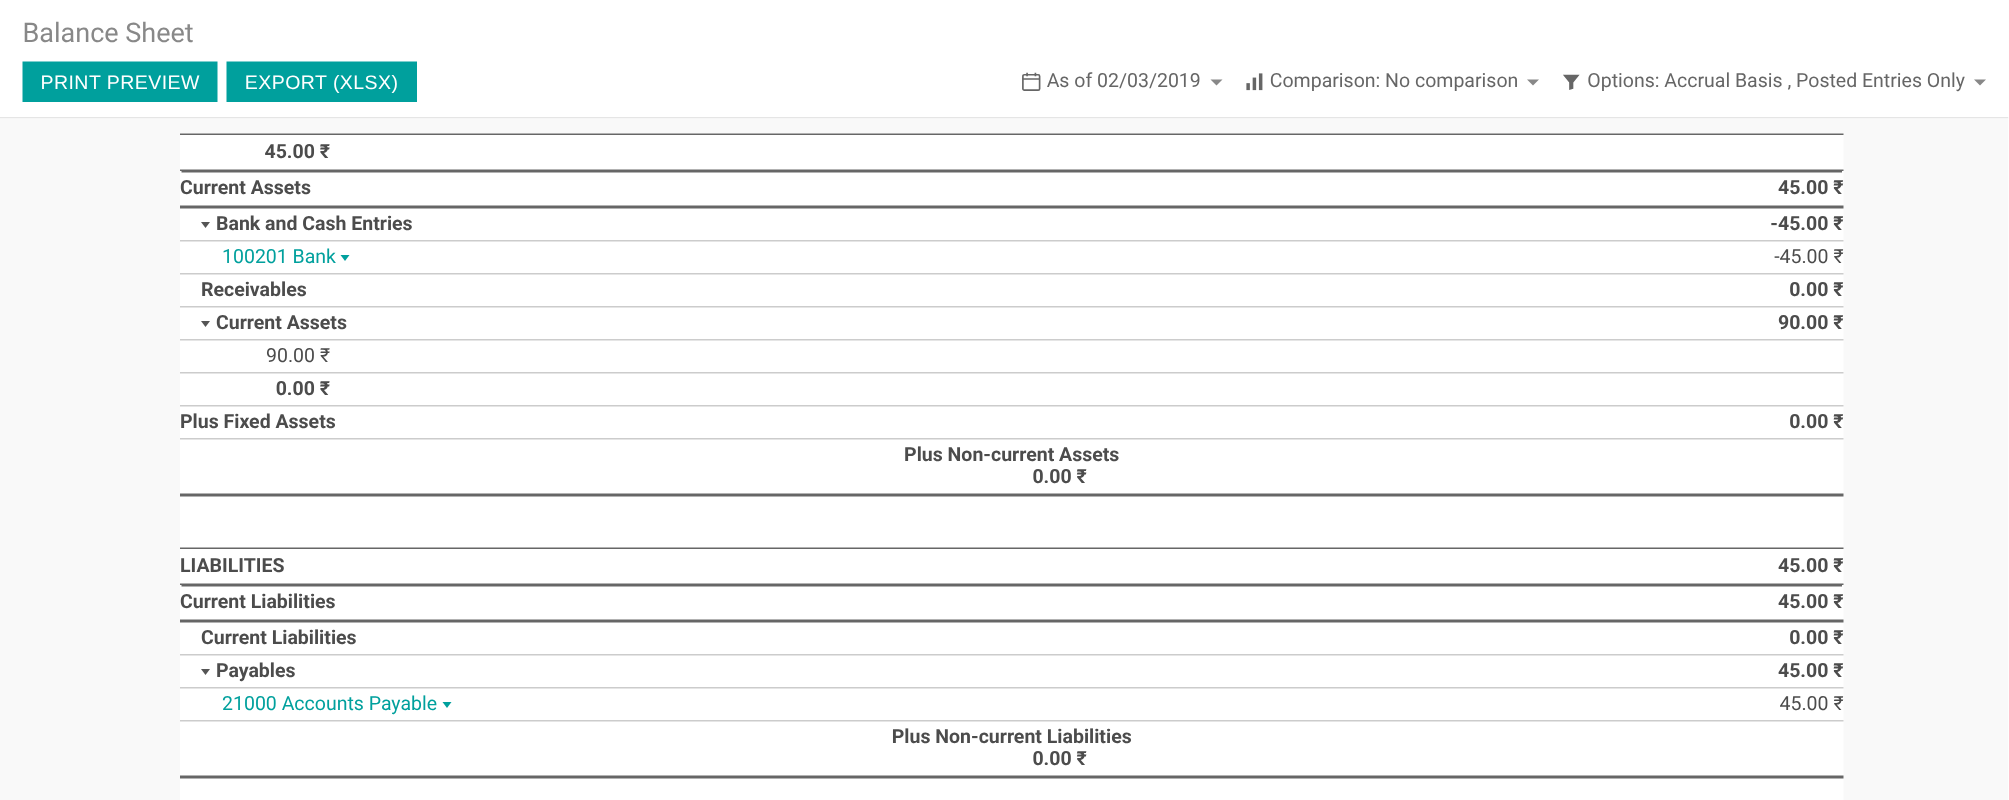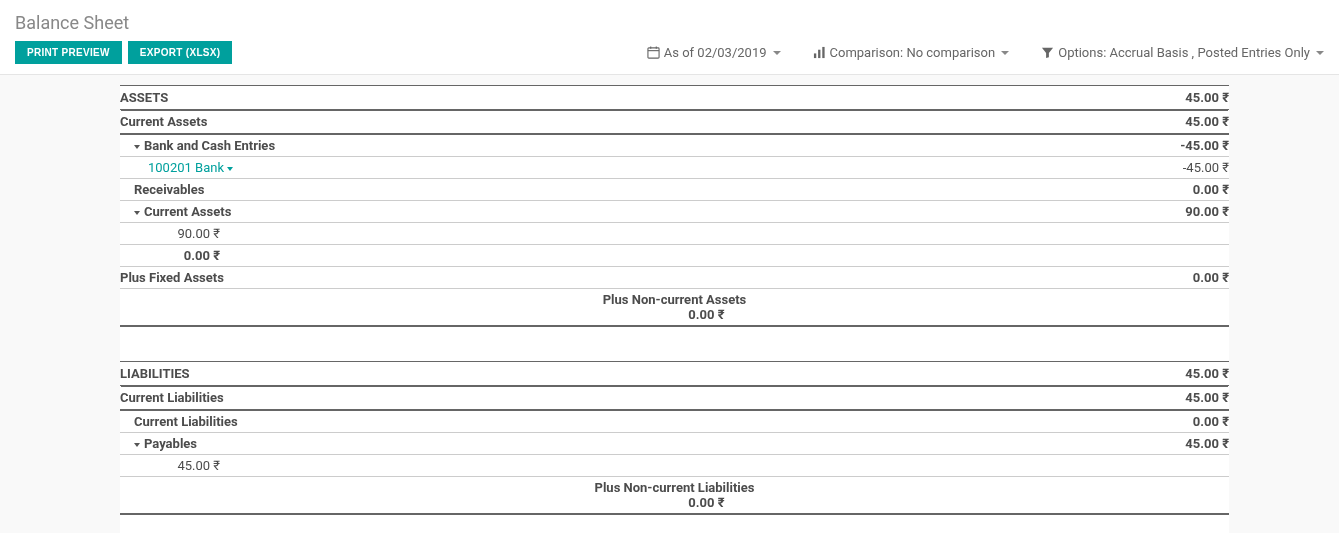--- a/index.html
+++ b/index.html
@@ -24,29 +24,29 @@
     align-items: center;
     padding: 0 15px 10px 15px;
     border-bottom: 1px solid #e5e5e5;
   }
   .toolbar-left { display: flex; gap: 6px; }
   .btn {
     background: #00a09d;
     color: #fff;
     border: none;
     padding: 6px 12px;
-    font-size: 10px;
-    font-weight: 700;
+    font-size: 13px;
+    font-weight: 400;
     letter-spacing: 0.3px;
     cursor: pointer;
     text-align: center;
   }
   .toolbar-right {
     display: flex;
-    gap: 32px;
+    gap: 15px;
     align-items: flex-start;
     font-size: 13px;
     color: #666;
     padding-left: 44px;
   }
   .filter-item {
     display: inline-flex;
     align-items: center;
     gap: 4px;
     cursor: pointer;
@@ -169,21 +169,20 @@
       <span>Options: Accrual Basis , Posted Entries Only</span>
       <span class="caret-down"></span>
     </span>
   </div>
 </div>
 
 <div class="report">
   <div class="report-inner">
 
     <div class="row section-header">
-      <span class="label">ASSETS</span>
       <span class="amount"><span>45.00</span> <span>₹</span></span>
     </div>
     <div class="row sub-header">
       <span class="label">Current Assets</span>
       <span class="amount"><span>45.00</span> <span>₹</span></span>
     </div>
     <div class="row line-bold">
       <span class="label indent-1"><span class="caret-down-small"></span><span>Bank and Cash Entries</span></span>
       <span class="amount"><span>-45.00</span> <span>₹</span></span>
     </div>
@@ -226,20 +225,21 @@
     </div>
     <div class="row line-bold">
       <span class="label indent-1">Current Liabilities</span>
       <span class="amount"><span>0.00</span> <span>₹</span></span>
     </div>
     <div class="row line-bold">
       <span class="label indent-1"><span class="caret-down-small"></span><span>Payables</span></span>
       <span class="amount"><span>45.00</span> <span>₹</span></span>
     </div>
     <div class="row line">
+      <span class="label indent-2 link"><span>21000 Accounts Payable</span> <span class="caret-down-small"></span></span>
       <span class="amount"><span>45.00</span> <span>₹</span></span>
     </div>
     <div class="row line-bold-thick">
       <span class="label">Plus Non-current Liabilities</span>
       <span class="amount"><span>0.00</span> <span>₹</span></span>
     </div>
 
     <div class="gap"></div>
 
     <div class="row section-header" style="border-bottom:none;box-shadow:none;">

